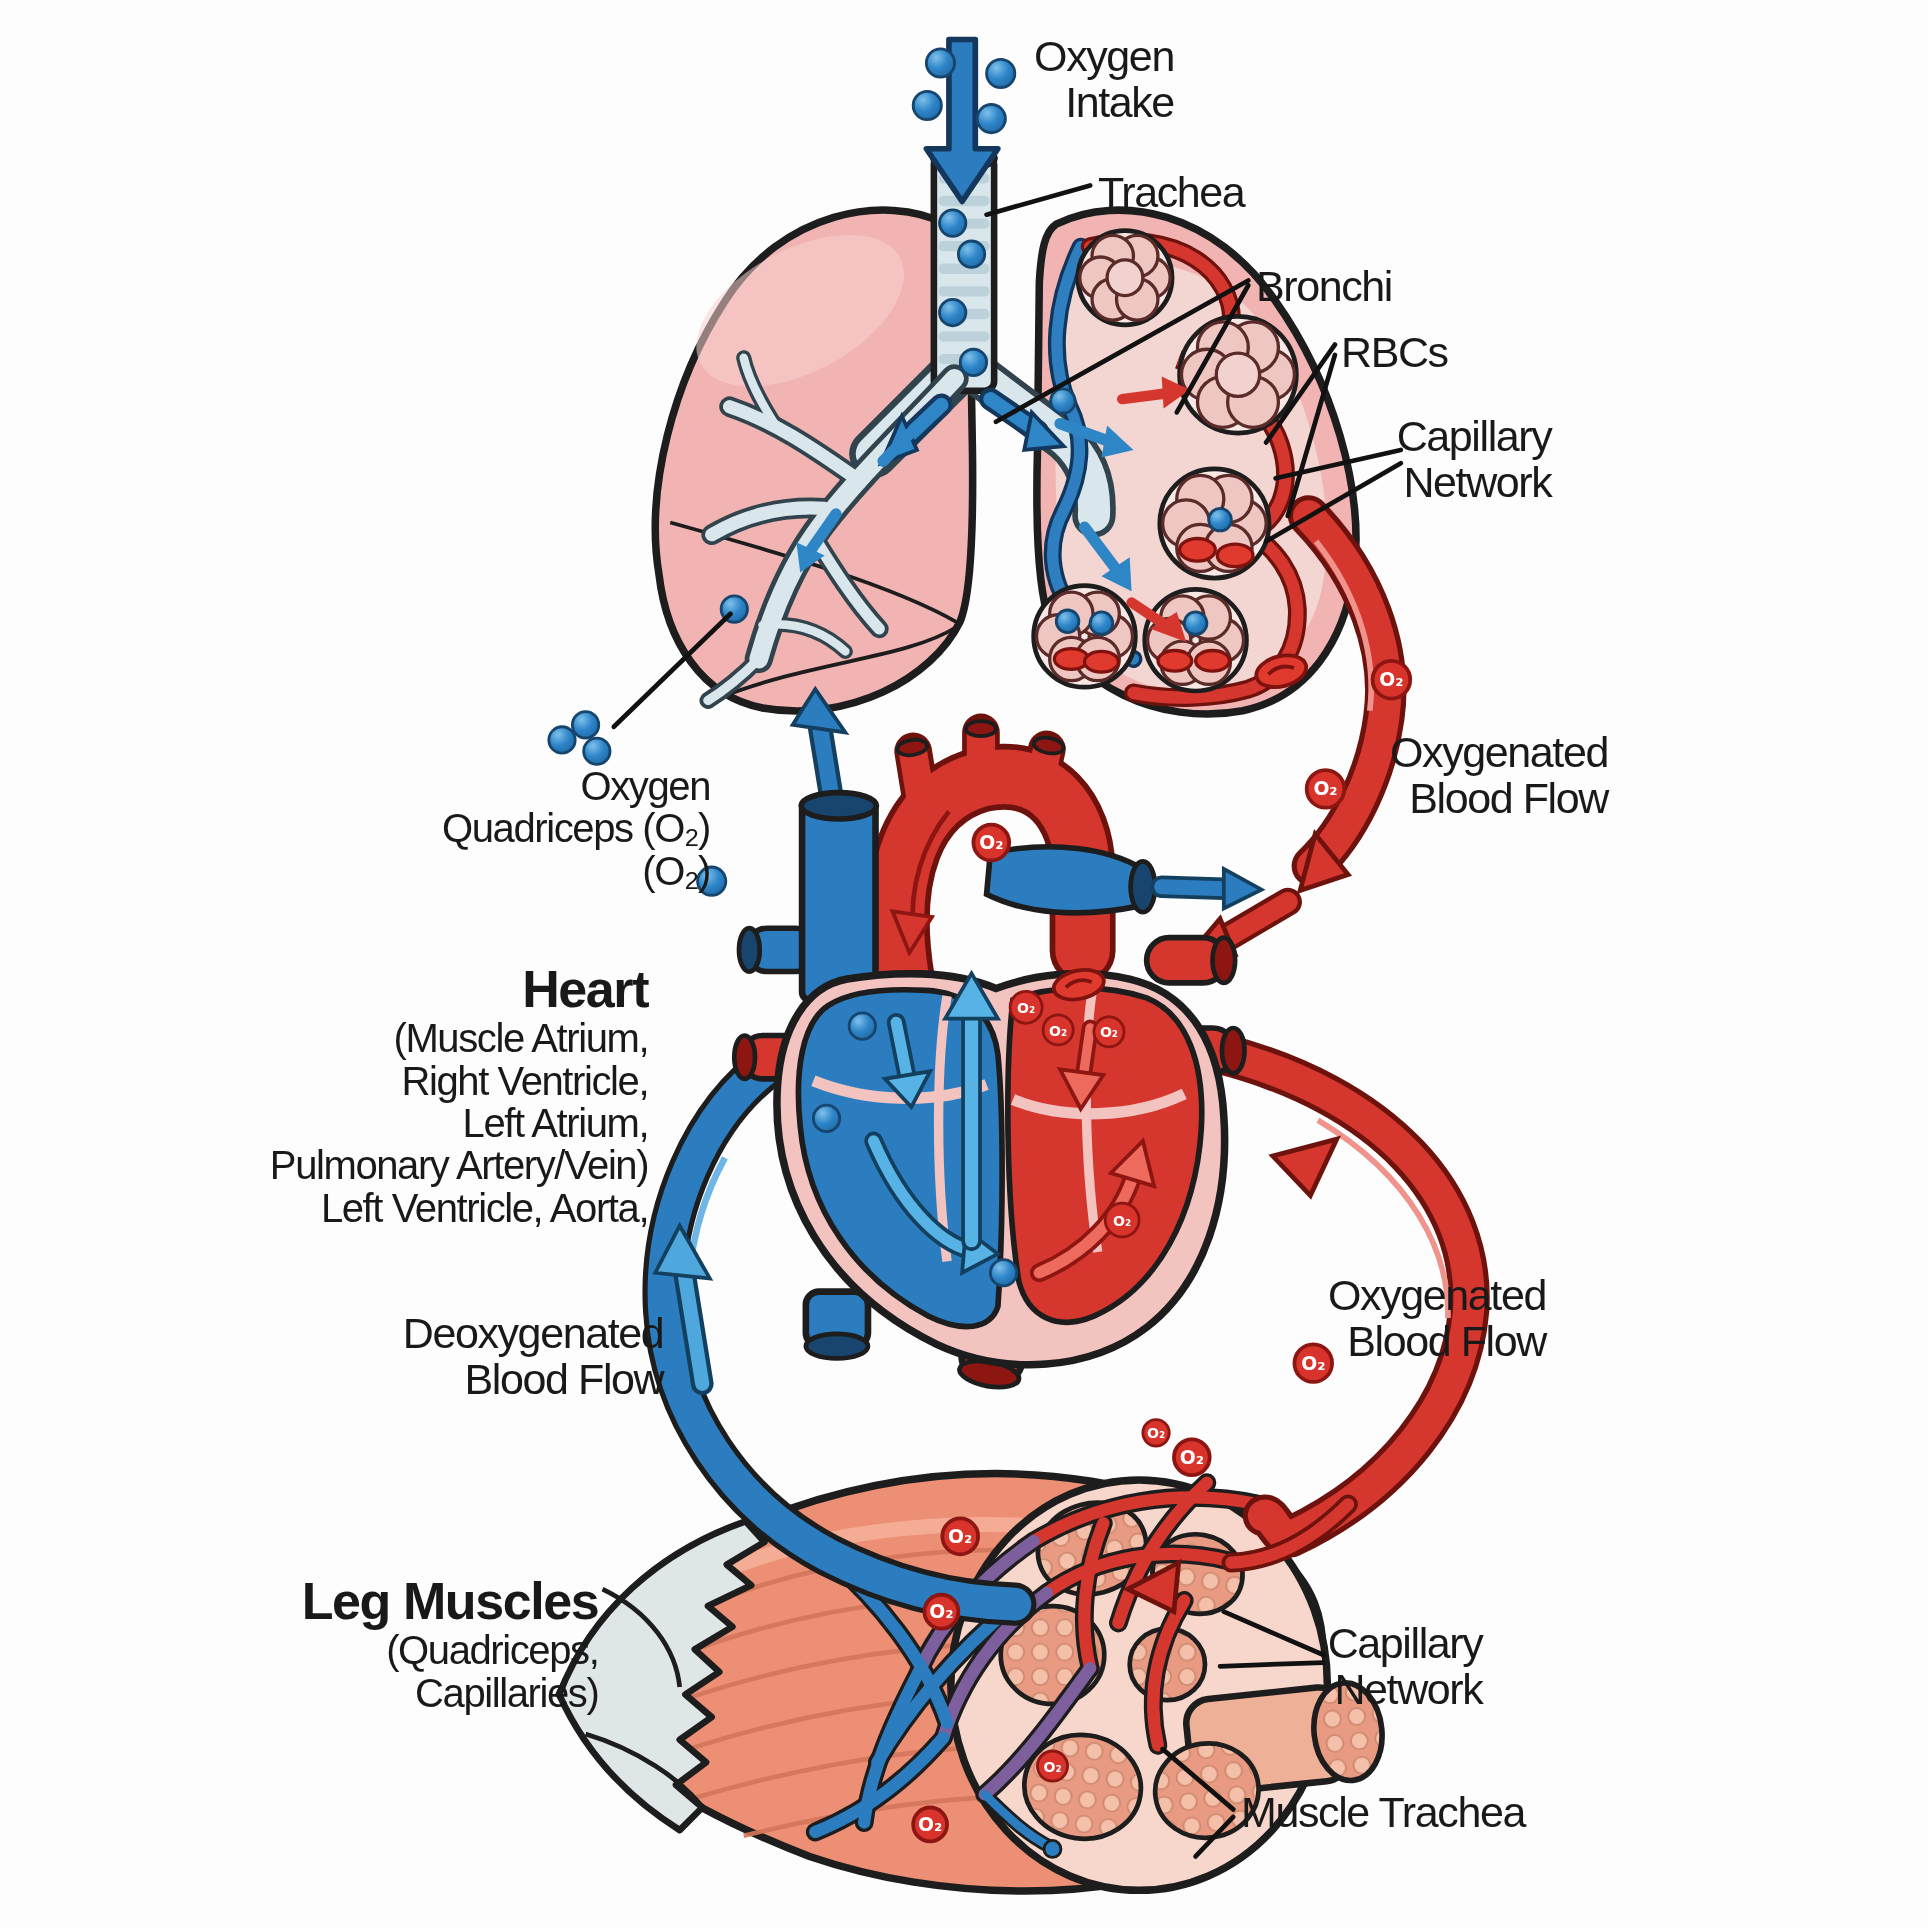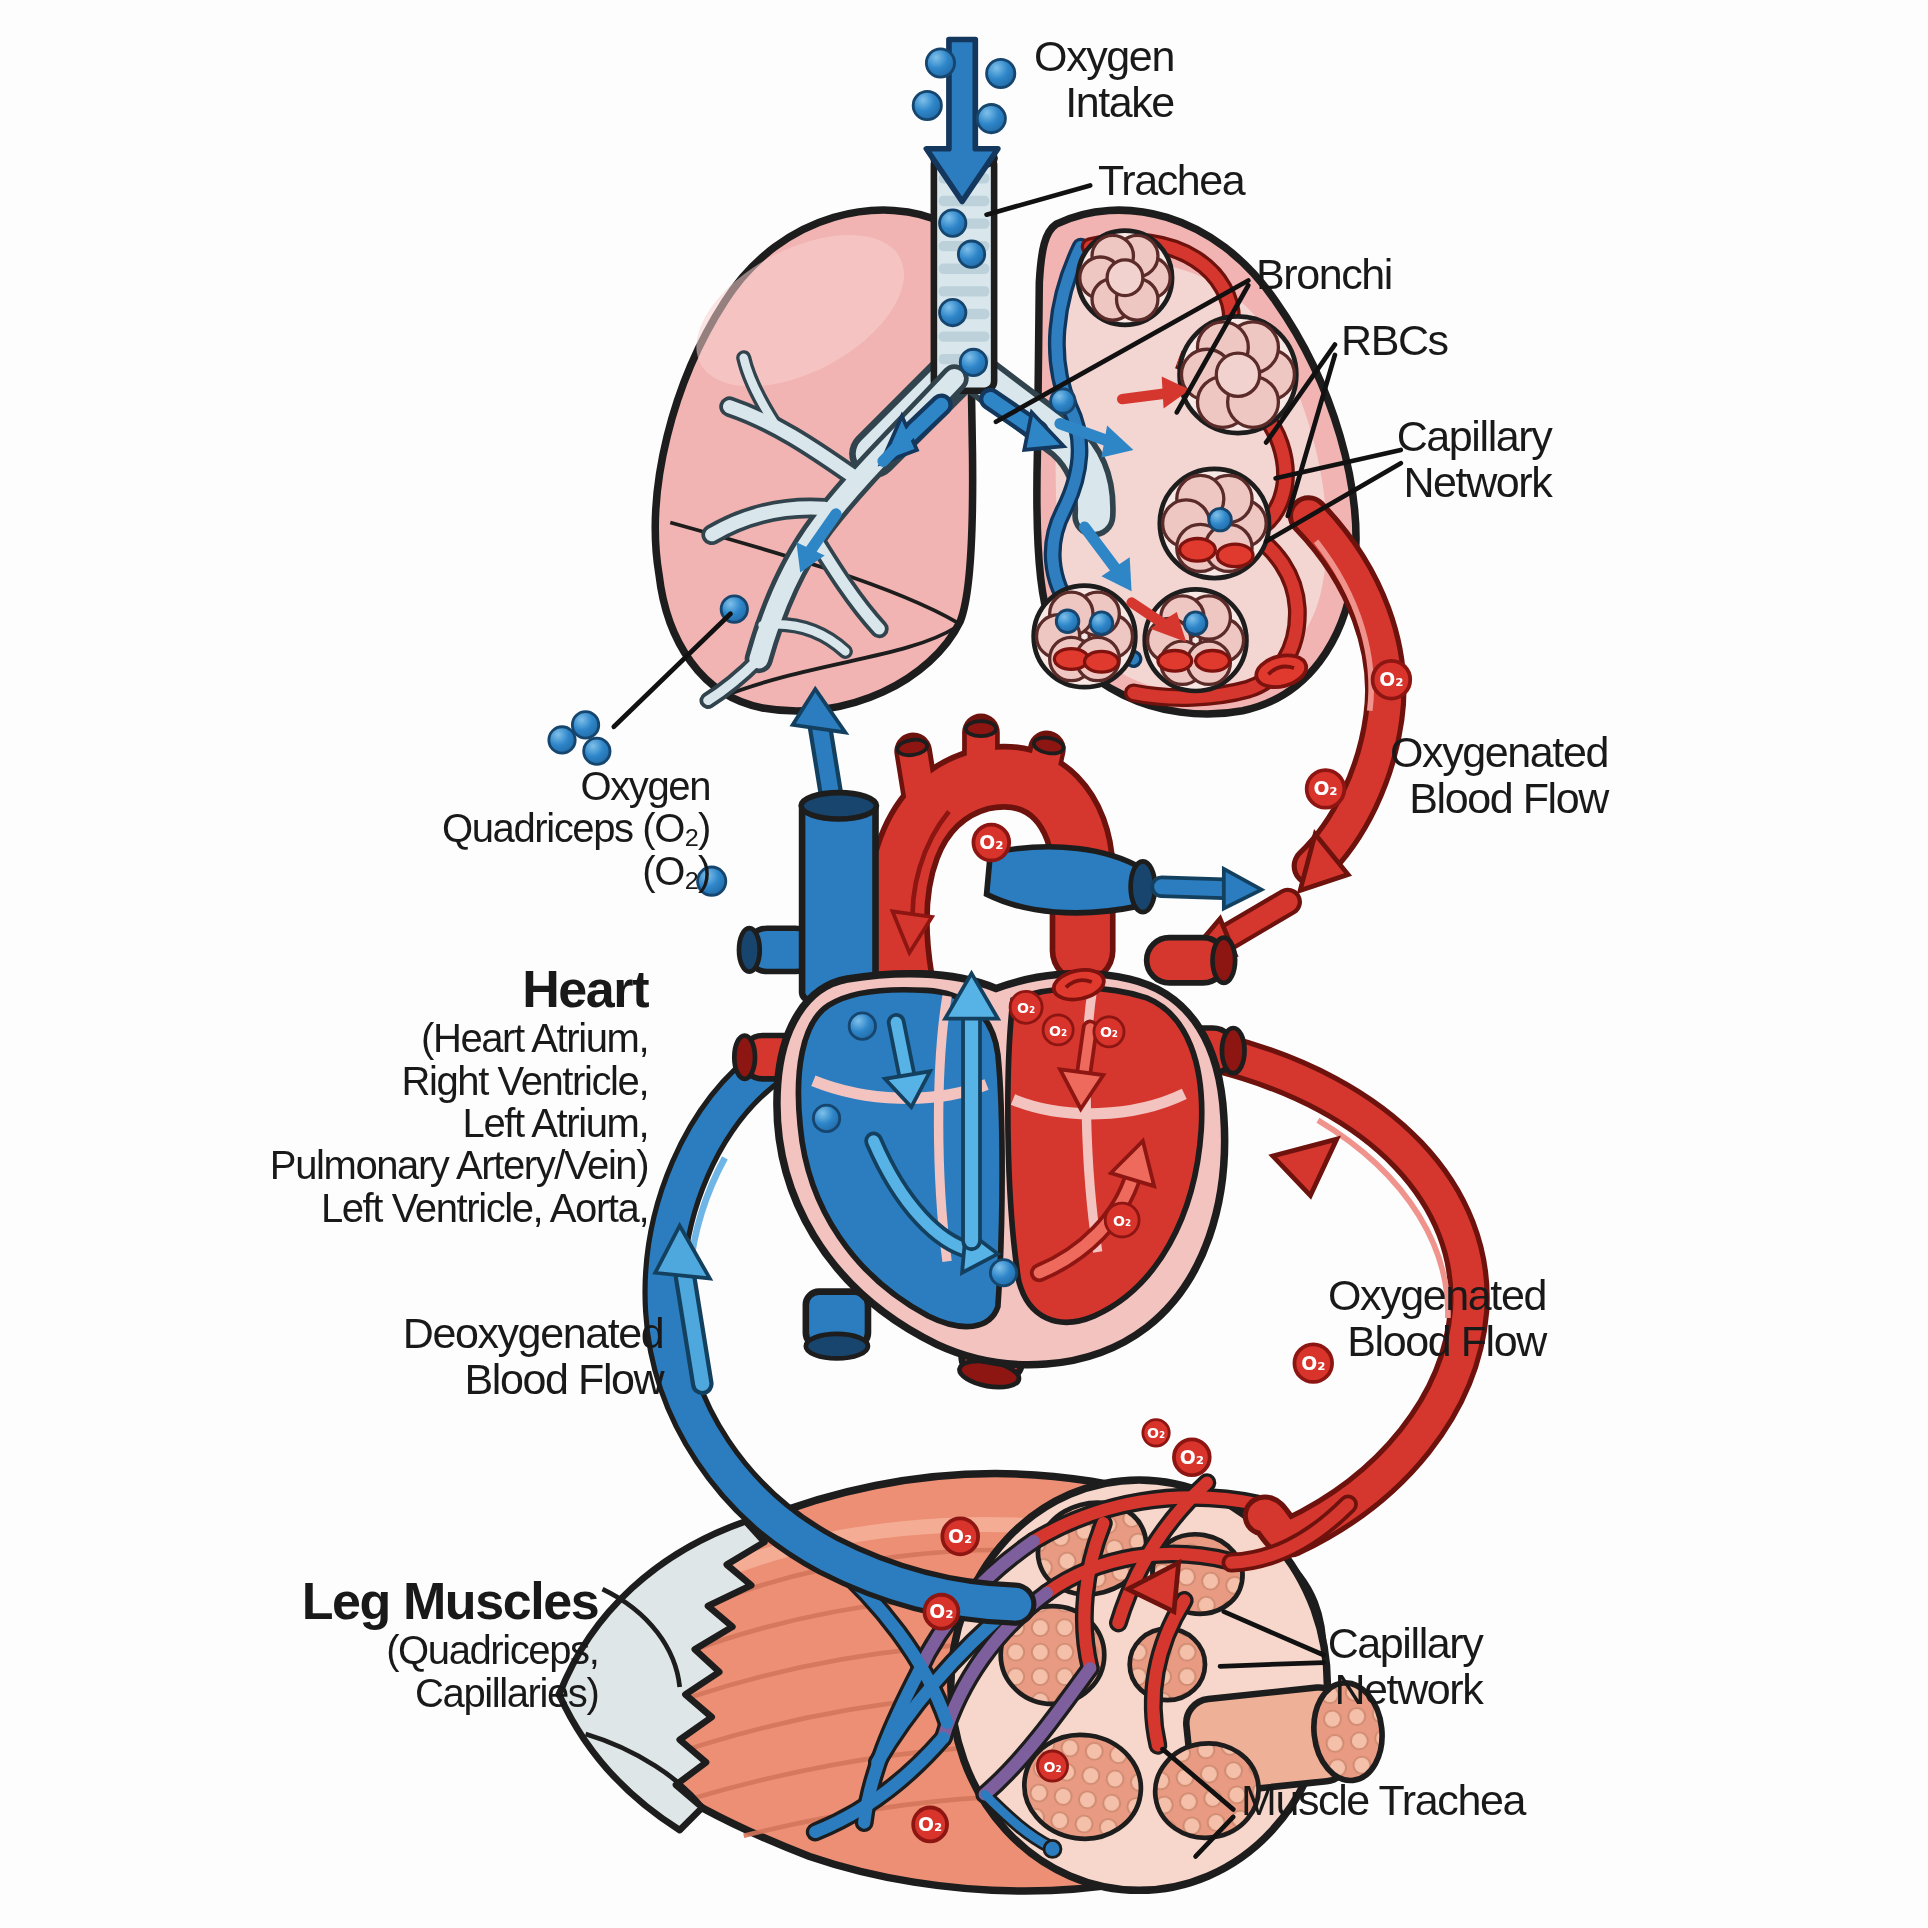--- a/index.html
+++ b/index.html
@@ -1,21 +1,21 @@
 <!DOCTYPE html>
 <html style="font-size:15px"><head>
 <meta charset="utf-8">
 <style>
   html,body{margin:0;padding:0;background:#ffffff;}
   .stage{position:relative;width:1928px;height:1928px;background:#fdfdfd;overflow:hidden;
          font-family:"Liberation Sans","DejaVu Sans",sans-serif;}
   svg{position:absolute;left:0;top:0;}
   .lbl{position:absolute;color:#191919;letter-spacing:-1.4px;line-height:1.06;text-align:right;
        transform:translateX(-50%);white-space:nowrap;}
-  .lbl.left{transform:none;text-align:left;}
+  .lbl.left{transform:none;text-align:left;margin-top:12px;}
   .t{font-size:43px;}
   .s{font-size:40px;}
   .h{font-size:52px;font-weight:700;}
   .o2t{font:700 20px "DejaVu Sans",sans-serif;fill:#ffffff;}
   .o2t.sm{font-size:15px;}
 </style>
 </head>
 <body>
 
 <div class="stage">
@@ -496,21 +496,21 @@
   <div>(O₂)</div>
 </div>
 
 <div class="lbl t" style="left:1499px;top:730px">
   <div>Oxygenated</div>
   <div>Blood Flow</div>
 </div>
 
 <div class="lbl" style="left:459px;top:962px">
   <div class="h">Heart</div>
-  <div class="s">(Heart Atrium,</div>
+  <div class="s">(Muscle Atrium,</div>
   <div class="s">Right Ventricle,</div>
   <div class="s">Left Atrium,</div>
   <div class="s">Pulmonary Artery/Vein)</div>
   <div class="s">Left Ventricle, Aorta,</div>
 </div>
 
 <div class="lbl t" style="left:533px;top:1311px">
   <div>Deoxygenated</div>
   <div>Blood Flow</div>
 </div>

